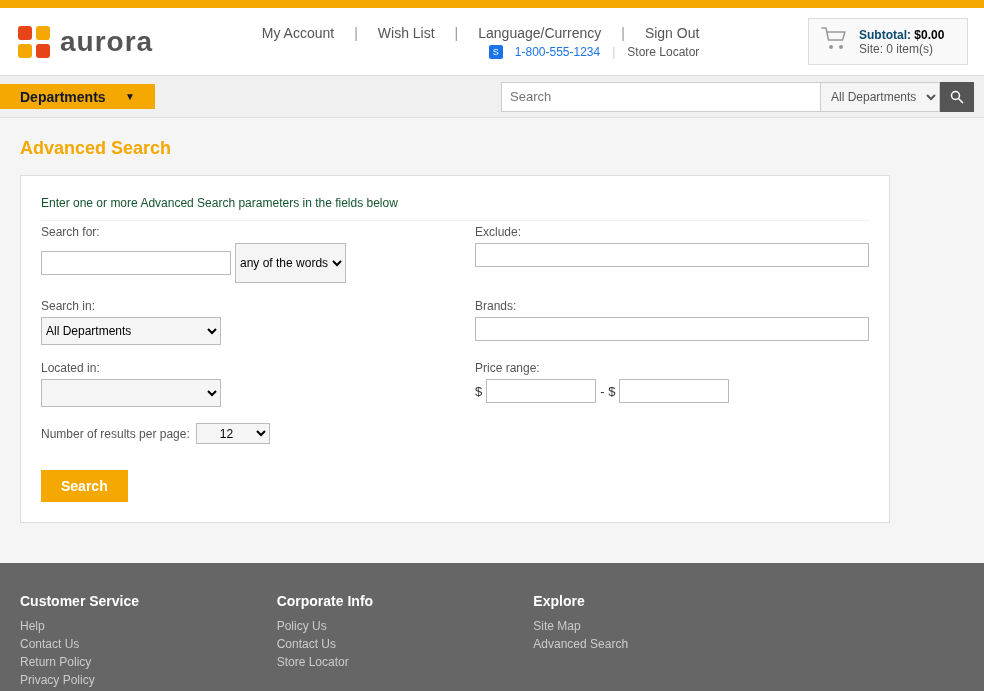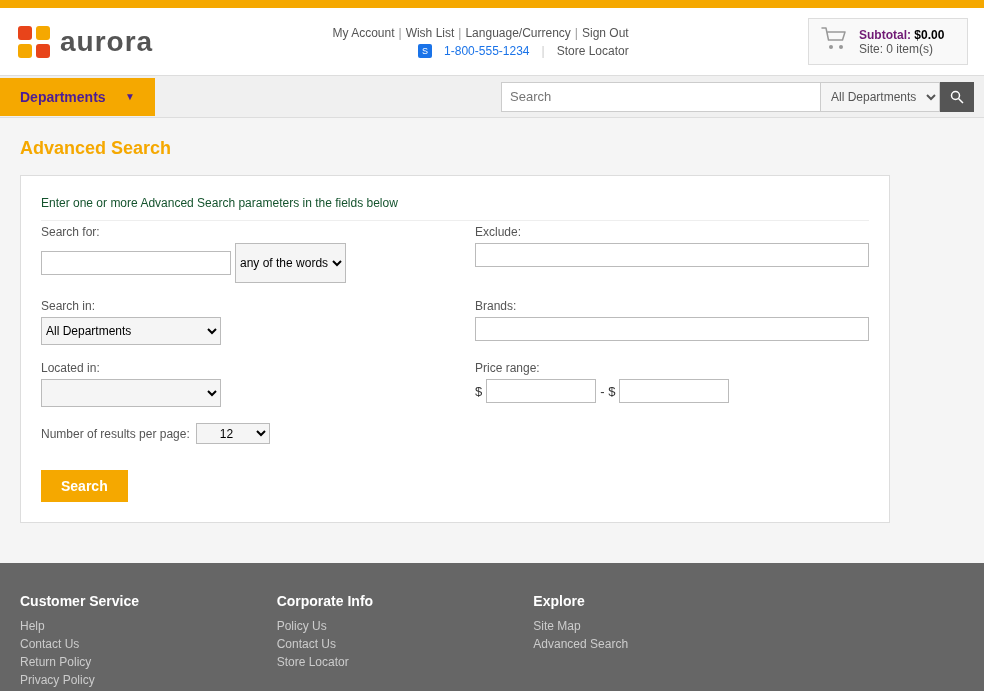--- a/index.html
+++ b/index.html
@@ -41,22 +41,22 @@
 
     .header-right {
       display: flex;
       flex-direction: column;
       align-items: flex-end;
       gap: 4px;
     }
 
     .header-nav-links {
       display: flex;
-      gap: 4px;
-      font-size: 12px;
+      gap: 20px;
+      font-size: 14px;
       color: #555;
     }
 
     .header-nav-links a {
       color: #555;
       text-decoration: none;
     }
 
     .header-nav-links span {
       color: #999;
@@ -112,41 +112,41 @@
     .cart-info {
       font-size: 12px;
       color: #555;
     }
 
     .cart-subtotal {
       font-weight: bold;
     }
 
     .cart-subtotal span {
-      color: #701a75;
+      color: #0c4a6e;
     }
 
     
     .nav-bar {
       display: flex;
       align-items: center;
       background: #f0f0f0;
       border-bottom: 1px solid #ddd;
       padding: 0;
       height: 42px;
     }
 
     .departments-btn {
       background: #f5a800;
-      color: #4c1d95;
+      color: #0f172a;
       font-weight: bold;
       font-size: 14px;
       border: none;
       padding: 12px 20px;
-      height: 38px;
+      height: 25px;
       cursor: pointer;
       display: flex;
       align-items: center;
       gap: 8px;
       min-width: 155px;
     }
 
     .departments-arrow {
       font-size: 10px;
       margin-left: auto;

